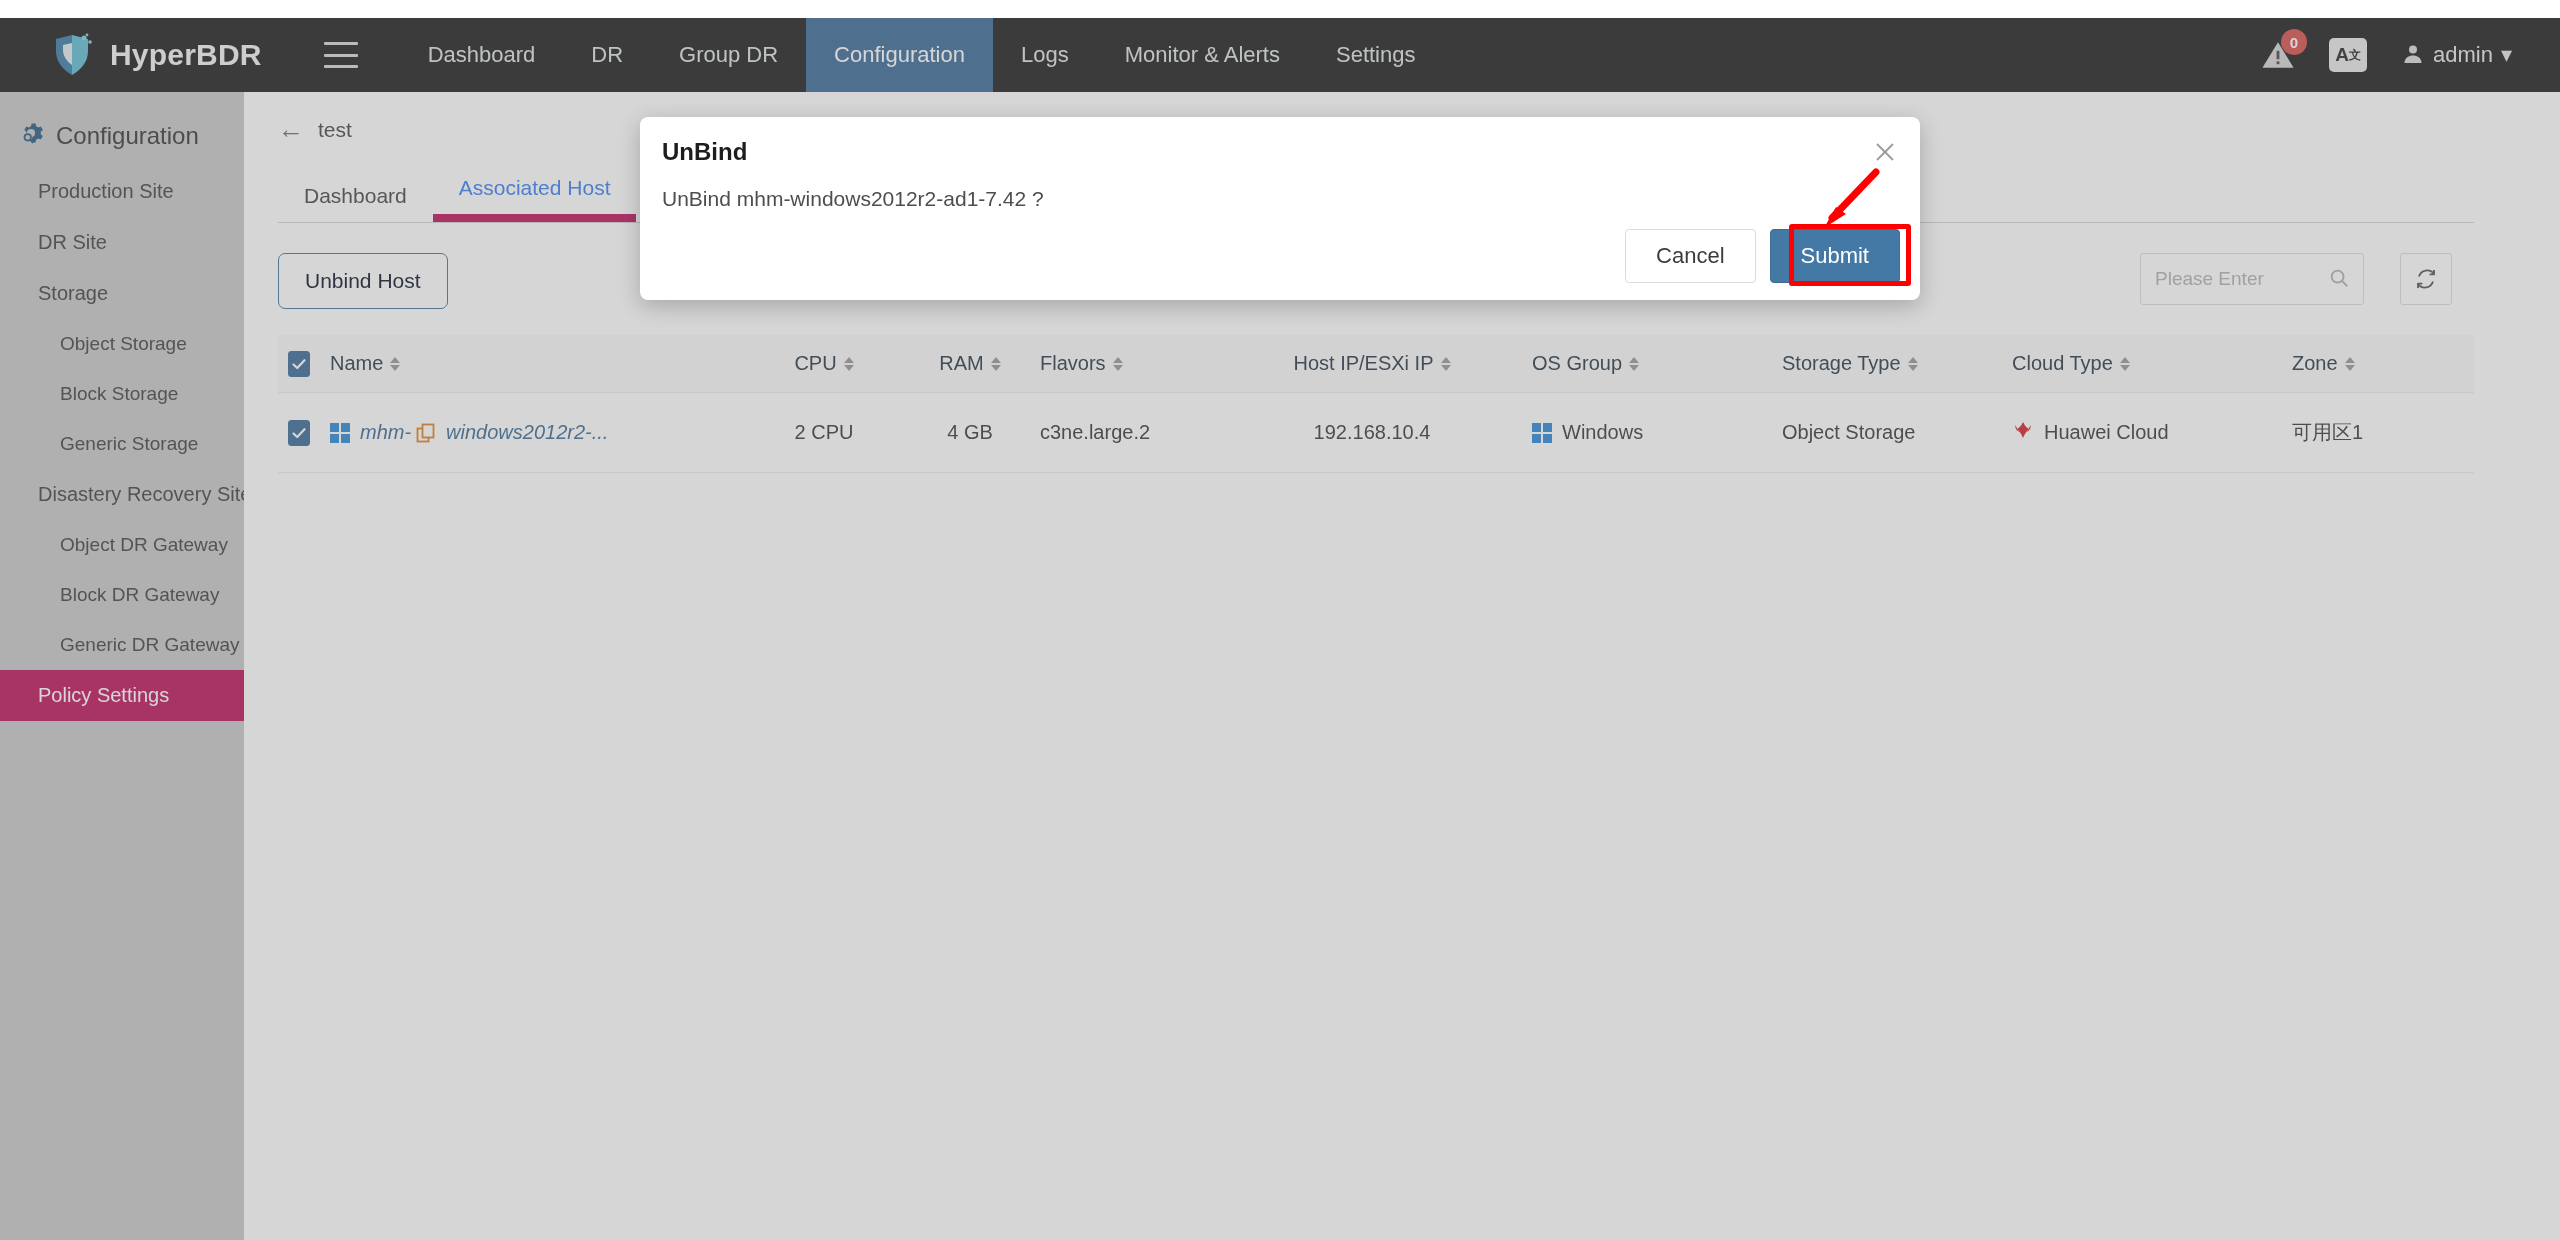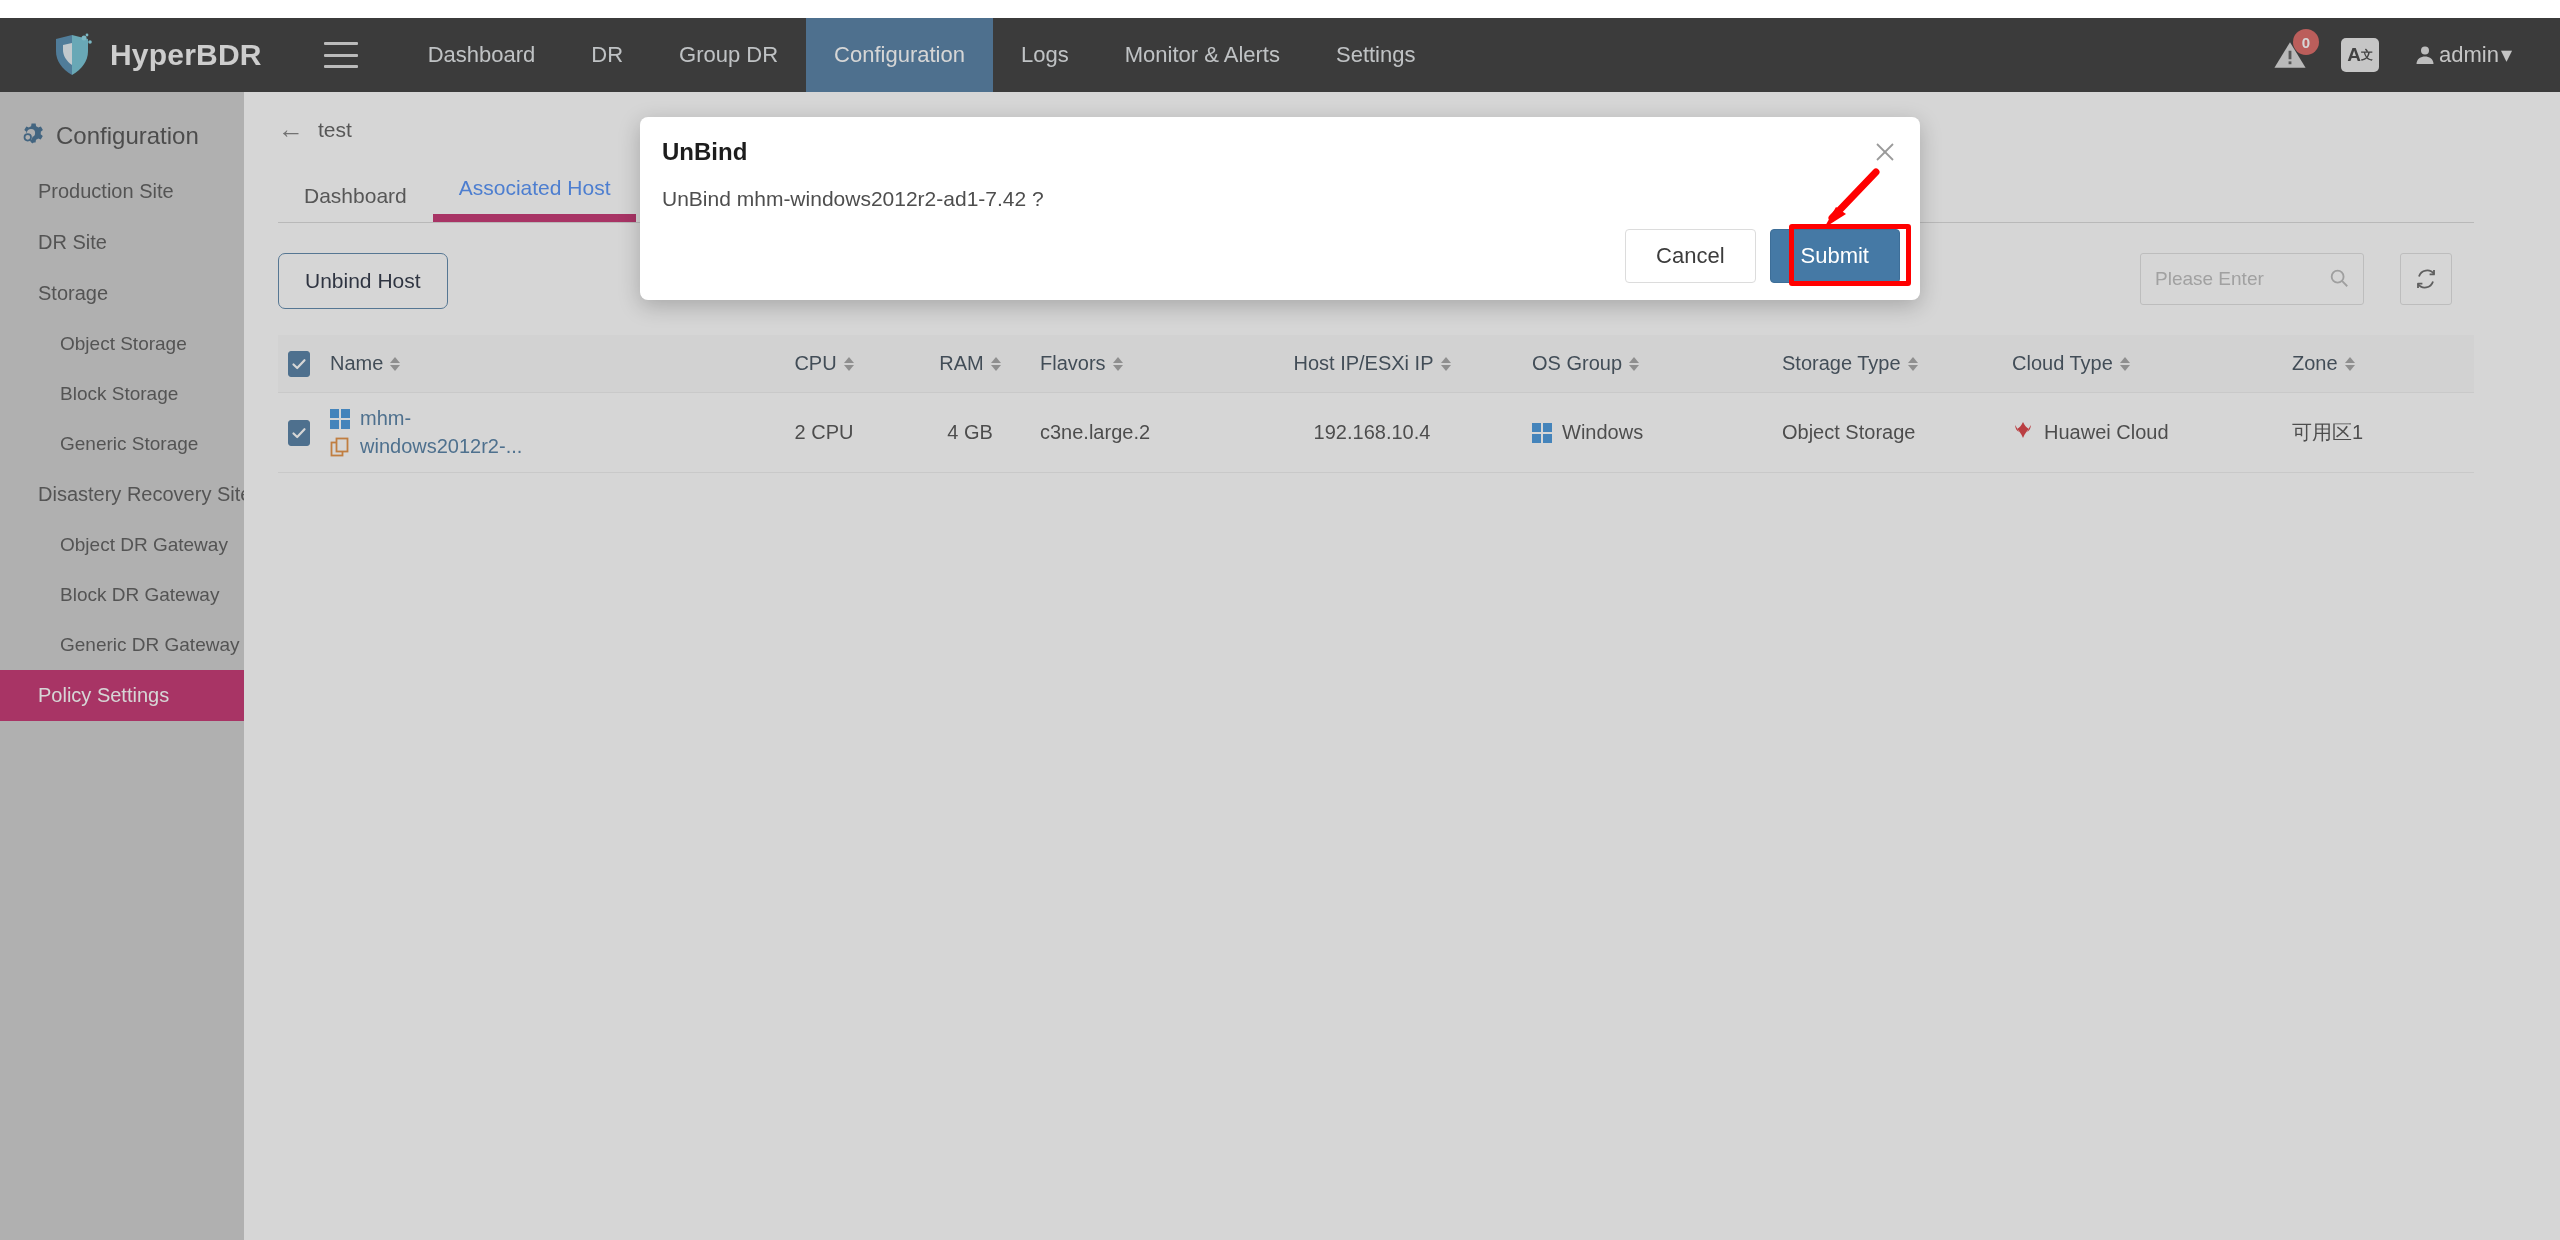--- a/index.html
+++ b/index.html
@@ -35,21 +35,21 @@
     position:absolute; right:-12px; top:-9px; min-width:26px; height:26px; padding:0 6px;
     background:#d9534f; color:#fff; border-radius:13px; font-size:15px;
     display:flex; align-items:center; justify-content:center; font-weight:600;
   }
   .lang-icon {
     width:38px; height:34px; background:#e8e8e8; border-radius:5px; color:#2b2b2b;
     font-size:19px; display:flex; align-items:center; justify-content:center; cursor:pointer;
     font-weight:600;
   }
   .lang-icon sup { font-size:12px; line-height:1; }
-  .user-box { display:flex; align-items:center; gap:2px; color:#e6e6e6; font-size:22px; cursor:pointer; }
+  .user-box { display:flex; gap:8px; color:#e6e6e6; font-size:22px; cursor:pointer; }
 
   
   .sidebar {
     position:absolute; left:0; top:74px; width:244px; height:1166px;
     background:#c9c9c9; padding-top:14px;
   }
   .side-title {
     display:flex; align-items:center; gap:12px; padding:14px 0 14px 18px;
     color:#3a3a3a; font-size:24px;
   }
@@ -124,21 +124,21 @@
   .sorter i { width:0;height:0;border-left:5px solid transparent;border-right:5px solid transparent; }
   .sorter i.up { border-bottom:6px solid #9a9a9a; }
   .sorter i.dn { border-top:6px solid #9a9a9a; }
 
   .checkbox {
     width:26px; height:26px; background:#3d6e98; border:1px solid #3d6e98; border-radius:3px;
     display:flex; align-items:center; justify-content:center; cursor:pointer;
   }
   .checkbox svg { display:block; }
 
-  .namecell { display:flex; flex-direction:column; gap:5px; }
+  .namecell { display:flex; flex-direction:row; gap:5px;font-style:italic; }
   .nameline { display:flex; align-items:center; gap:10px; color:#3d6e98; font-size:20px; cursor:pointer; }
   .celltext { color:#3c3c3c; font-size:20px; }
 
   
   .winicon { width:20px; height:20px; display:grid; grid-template-columns:1fr 1fr;
              grid-template-rows:1fr 1fr; gap:2px; flex:none; }
   .winicon span { background:#2e8ad8; display:block; }
   .copyicon { width:20px; height:20px; position:relative; flex:none; }
   .huawei { color:#d7262c; font-size:20px; flex:none; }
 

